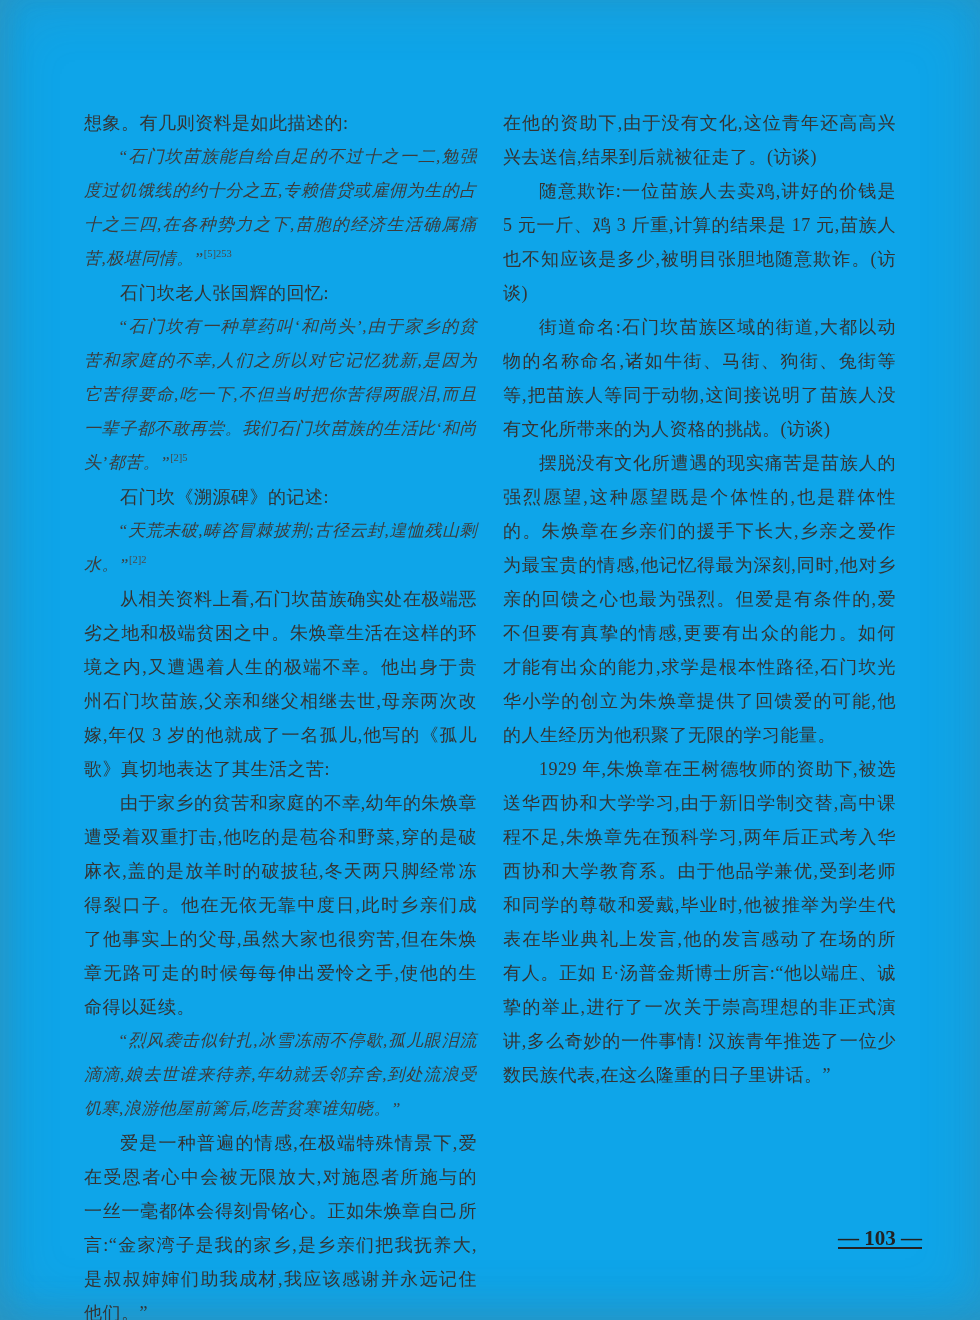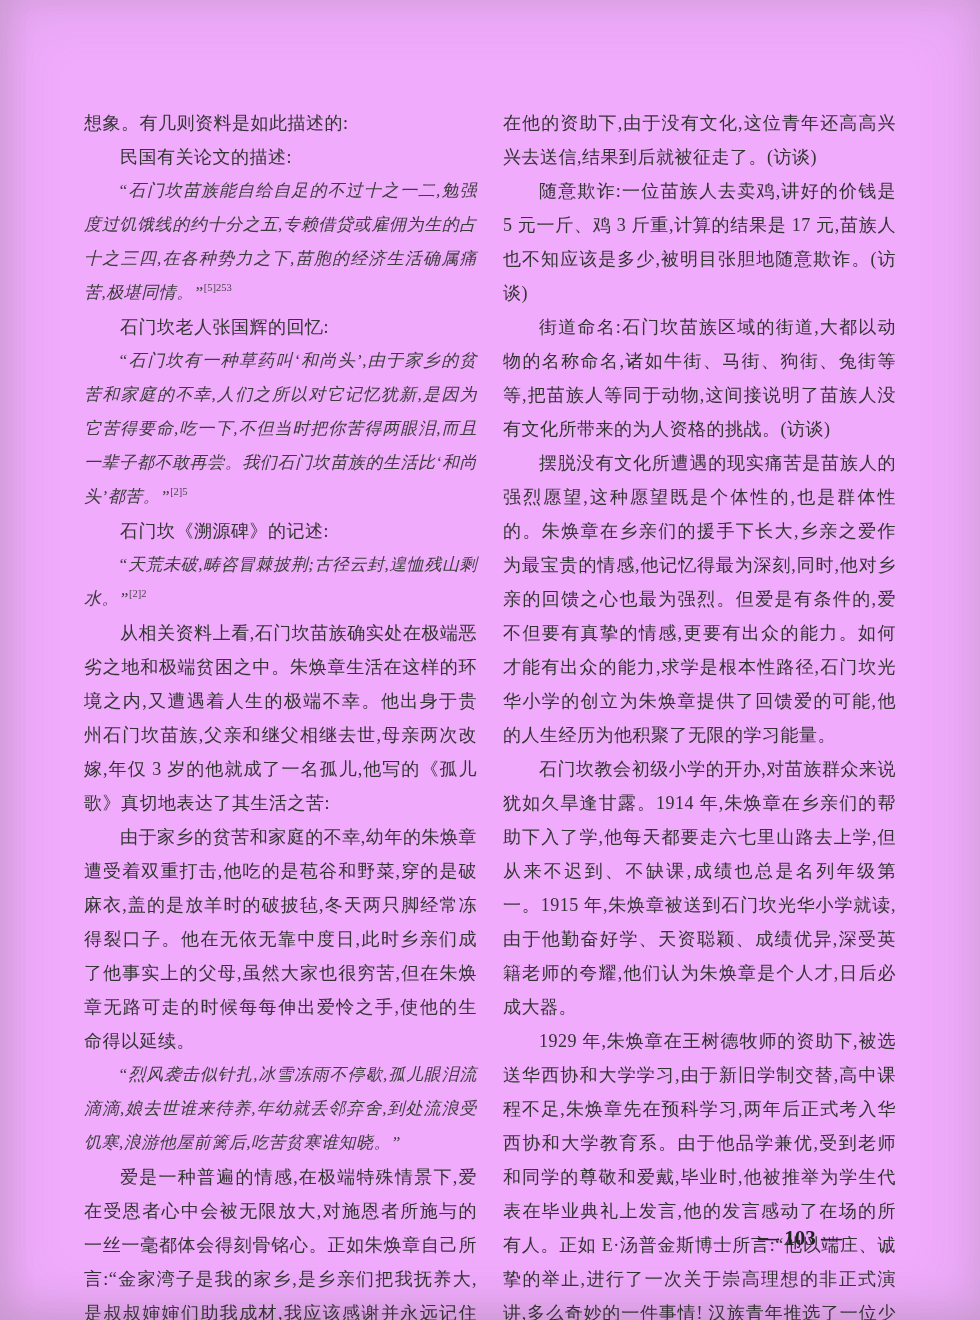--- a/index.html
+++ b/index.html
@@ -4,21 +4,21 @@
 <style>
   html,body{margin:0;padding:0;}
   body{
     width:980px;height:1320px;
     background:#e9e9e6;
     font-family:"Liberation Serif","DejaVu Serif",serif;
   }
   .page{
     position:relative;
     width:980px;height:1320px;
-    background:#f0abfc;
+    background:#0ea5e9;
     overflow:hidden;
   }
   .scan-edge{
     position:absolute;inset:0;
     box-shadow:
       inset 0 0 55px 8px rgba(115,115,108,0.16),
       inset 0 -18px 30px rgba(105,105,98,0.10),
       inset 14px 0 24px rgba(110,110,104,0.08);
     pointer-events:none;
   }
@@ -52,56 +52,55 @@
     font-size:10.5px;
     letter-spacing:0;
     color:#4a4a4a;
     line-height:0;
     font-family:Liberation Serif, serif;
   }
   .footer{
     position:absolute;
     left:758px;top:1226px;
     width:164px;
-    text-align:left;
+    text-align:right;
     font-weight:bold;
     font-size:21px;
     color:#222;
     font-family:"Liberation Serif","DejaVu Serif",serif;
+    text-decoration:underline;
   }
 </style>
 </head>
 <body>
 
 <div class="page">
   <div class="scan-edge"></div>
 
   <div class="columns">
 
     <div class="col">
       <p class="para body noindent">想象。有几则资料是如此描述的:</p>
-      <p class="para body">民国有关论文的描述:</p>
       <p class="para quote"><span>“石门坎苗族能自给自足的不过十之一二,勉强度过饥饿线的约十分之五,专赖借贷或雇佣为生的占十之三四,在各种势力之下,苗胞的经济生活确属痛苦,极堪同情。”</span><sup class="ref">[5]253</sup></p>
       <p class="para body">石门坎老人张国辉的回忆:</p>
       <p class="para quote"><span>“石门坎有一种草药叫‘和尚头’,由于家乡的贫苦和家庭的不幸,人们之所以对它记忆犹新,是因为它苦得要命,吃一下,不但当时把你苦得两眼泪,而且一辈子都不敢再尝。我们石门坎苗族的生活比‘和尚头’都苦。”</span><sup class="ref">[2]5</sup></p>
       <p class="para body">石门坎《溯源碑》的记述:</p>
       <p class="para quote"><span>“天荒未破,畴咨冒棘披荆;古径云封,遑恤残山剩水。”</span><sup class="ref">[2]2</sup></p>
       <p class="para body">从相关资料上看,石门坎苗族确实处在极端恶劣之地和极端贫困之中。朱焕章生活在这样的环境之内,又遭遇着人生的极端不幸。他出身于贵州石门坎苗族,父亲和继父相继去世,母亲两次改嫁,年仅 3 岁的他就成了一名孤儿,他写的《孤儿歌》真切地表达了其生活之苦:</p>
       <p class="para body">由于家乡的贫苦和家庭的不幸,幼年的朱焕章遭受着双重打击,他吃的是苞谷和野菜,穿的是破麻衣,盖的是放羊时的破披毡,冬天两只脚经常冻得裂口子。他在无依无靠中度日,此时乡亲们成了他事实上的父母,虽然大家也很穷苦,但在朱焕章无路可走的时候每每伸出爱怜之手,使他的生命得以延续。</p>
       <p class="para quote">“烈风袭击似针扎,冰雪冻雨不停歇,孤儿眼泪流滴滴,娘去世谁来待养,年幼就丢邻弃舍,到处流浪受饥寒,浪游他屋前篱后,吃苦贫寒谁知晓。”</p>
       <p class="para body"><span>爱是一种普遍的情感,在极端特殊情景下,爱在受恩者心中会被无限放大,对施恩者所施与的一丝一毫都体会得刻骨铭心。正如朱焕章自己所言:“金家湾子是我的家乡,是乡亲们把我抚养大,是叔叔婶婶们助我成材,我应该感谢并永远记住他们。”</span></p>
 
     </div>
 
     <div class="col">
       <p class="para body noindent">在他的资助下,由于没有文化,这位青年还高高兴兴去送信,结果到后就被征走了。(访谈)</p>
       <p class="para body">随意欺诈:一位苗族人去卖鸡,讲好的价钱是 5 元一斤、鸡 3 斤重,计算的结果是 17 元,苗族人也不知应该是多少,被明目张胆地随意欺诈。(访谈)</p>
       <p class="para body">街道命名:石门坎苗族区域的街道,大都以动物的名称命名,诸如牛街、马街、狗街、兔街等等,把苗族人等同于动物,这间接说明了苗族人没有文化所带来的为人资格的挑战。(访谈)</p>
       <p class="para body">摆脱没有文化所遭遇的现实痛苦是苗族人的强烈愿望,这种愿望既是个体性的,也是群体性的。朱焕章在乡亲们的援手下长大,乡亲之爱作为最宝贵的情感,他记忆得最为深刻,同时,他对乡亲的回馈之心也最为强烈。但爱是有条件的,爱不但要有真挚的情感,更要有出众的能力。如何才能有出众的能力,求学是根本性路径,石门坎光华小学的创立为朱焕章提供了回馈爱的可能,他的人生经历为他积聚了无限的学习能量。</p>
-      <p class="para body">石门坎教会初级小学的开办,对苗族群众来说犹如久旱逢甘露。1914 年,朱焕章在乡亲们的帮助下入了学,他每天都要走六七里山路去上学,但从来不迟到、不缺课,成绩也总是名列年级第一。1915 年,朱焕章被送到石门坎光华小学就读,由于他勤奋好学、天资聪颖、成绩优异,深受英籍老师的夸耀,他们认为朱焕章是个人才,日后必成大器。</p>
       <p class="para body"><span>1929 年,朱焕章在王树德牧师的资助下,被选送华西协和大学学习,由于新旧学制交替,高中课程不足,朱焕章先在预科学习,两年后正式考入华西协和大学教育系。由于他品学兼优,受到老师和同学的尊敬和爱戴,毕业时,他被推举为学生代表在毕业典礼上发言,他的发言感动了在场的所有人。正如 E·汤普金斯博士所言:“他以端庄、诚挚的举止,进行了一次关于崇高理想的非正式演讲,多么奇妙的一件事情! 汉族青年推选了一位少数民族代表,在这么隆重的日子里讲话。”</span></p>
 
     </div>
 
   </div>
 
   <div class="footer">— 103 —</div>
 </div>
 
 </body></html>

